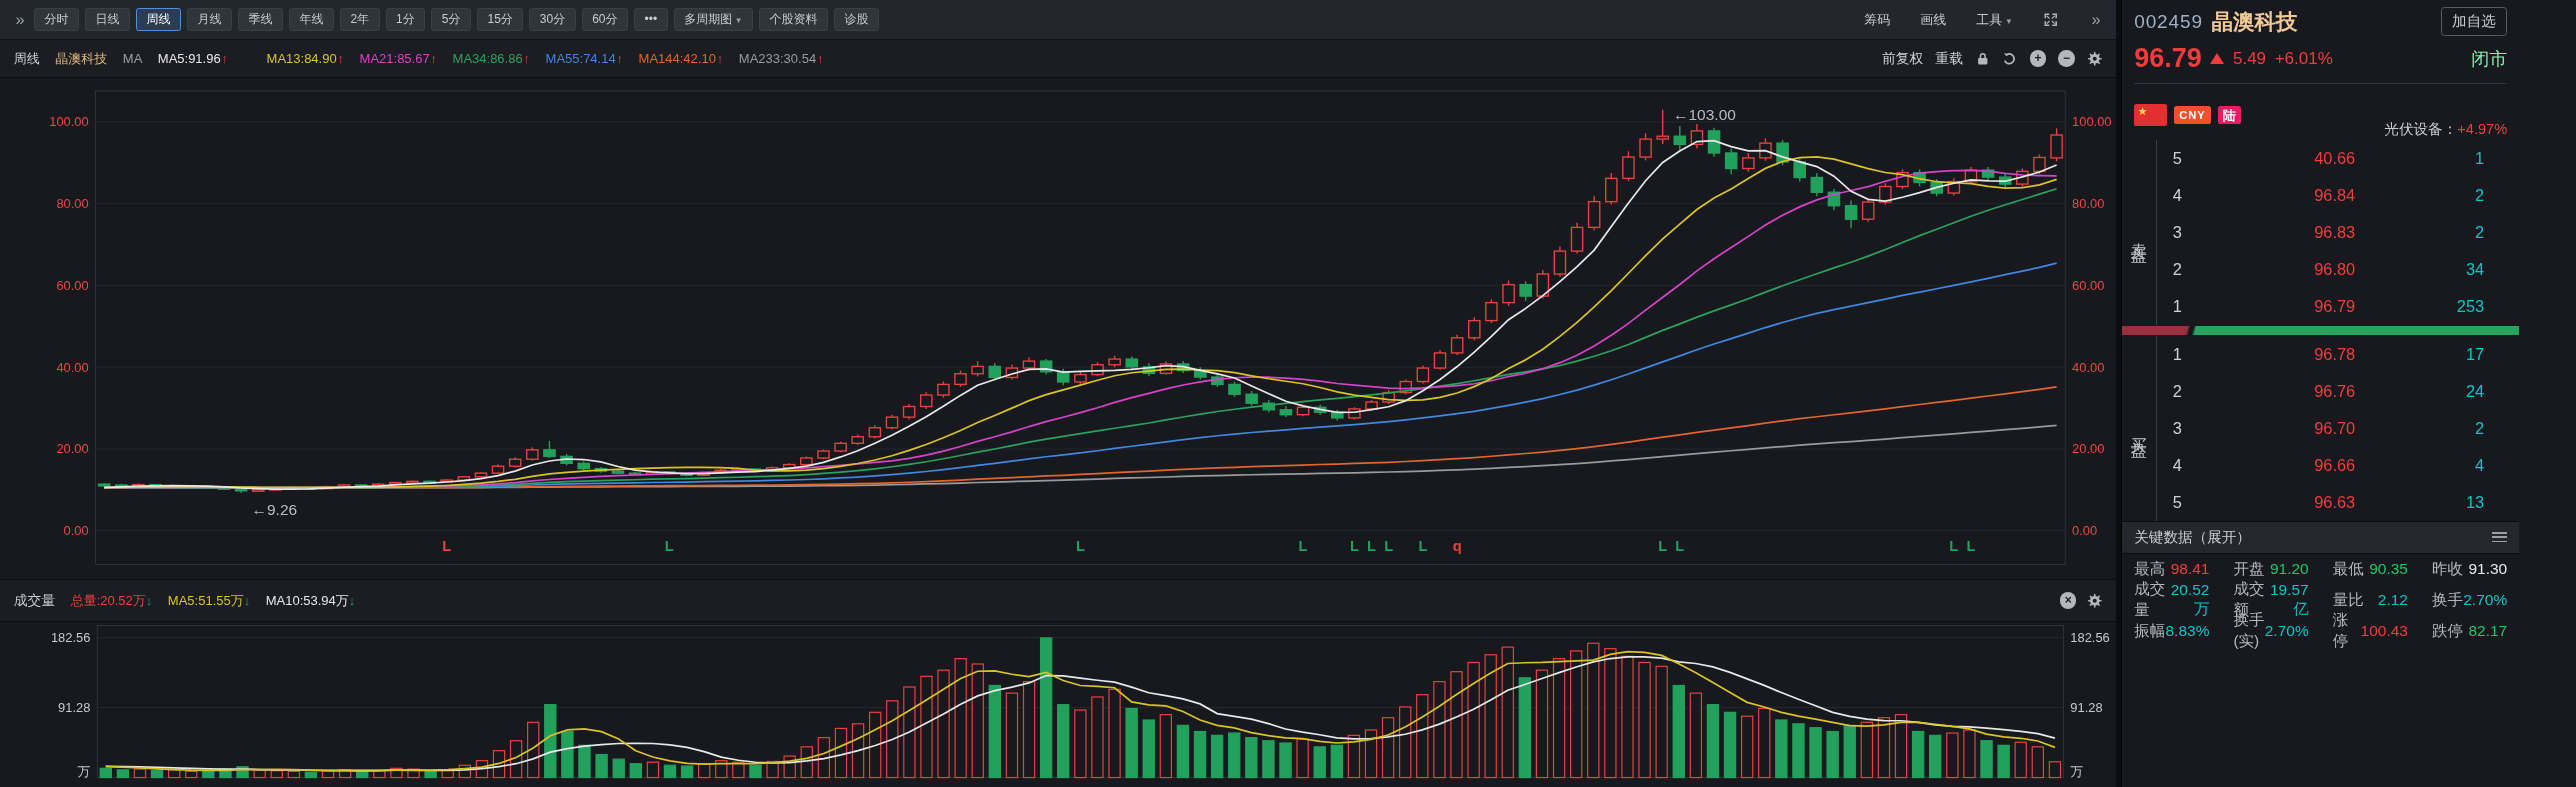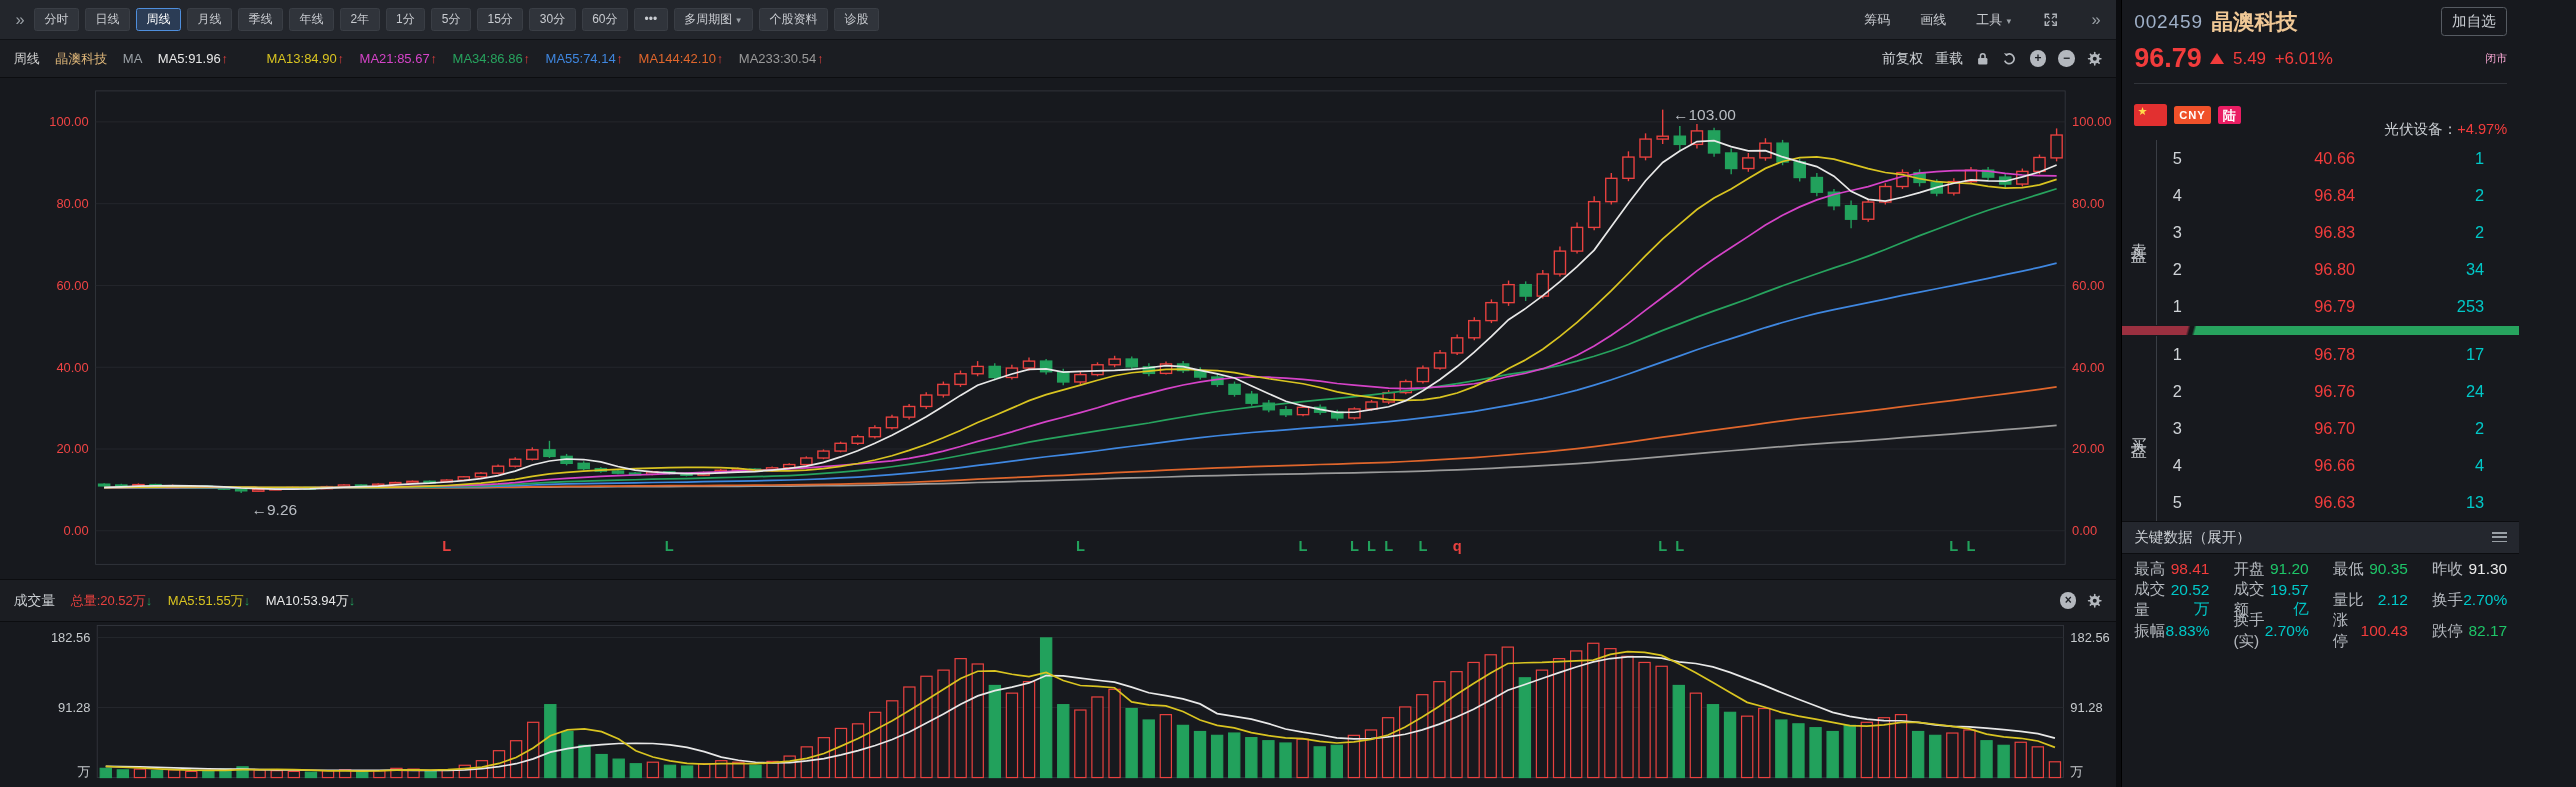--- a/index.html
+++ b/index.html
@@ -42,21 +42,21 @@
   .row1{display:flex;align-items:center;gap:8.6px;}
   .code{font-size:19px;color:#9fb0c8;letter-spacing:0.9px;}
   .sname{font-size:21.5px;color:#f0c896;font-weight:bold;}
   .addw{margin-left:auto;border:0.9px solid #565b62;border-radius:3.4px;color:#c8ccd1;font-size:14.6px;
         padding:4.3px 10.3px;cursor:pointer;background:transparent;}
   .row2{display:flex;align-items:center;gap:8.6px;margin-top:6.9px;padding-bottom:8.6px;border-bottom:0.9px solid #31343a;}
   .bigprice{font-size:27px;font-weight:bold;color:#f23c3c;}
   .tri-up{width:0;height:0;border-left:7.8px solid transparent;border-right:7.8px solid transparent;
           border-bottom:11.2px solid #f23c3c;}
   .chg{font-size:17px;color:#f23c3c;}
-  .mkt{margin-left:auto;font-size:11px;color:#f9a8d4;text-align:right;}
+  .mkt{margin-left:auto;font-size:18px;color:#86efac;text-align:right;}
   .row3{display:flex;align-items:center;gap:6.9px;margin-top:7.8px;padding:0 0 1.7px 0;}
   .flag{width:33px;height:22.4px;background:#e23030;border-radius:2.6px;color:#ffd94a;font-size:11.2px;
         display:flex;align-items:flex-start;justify-content:flex-start;padding:0.9px 0 0 3.4px;box-sizing:border-box;}
   .badge-cny{background:#f0512a;color:#fff;font-size:11.2px;font-weight:bold;border-radius:2.6px;
              padding:3.4px 5.2px;line-height:1;letter-spacing:0.9px;}
   .badge-lu{background:#ea1d63;color:#fff;font-size:13px;font-weight:bold;border-radius:2.6px;
             padding:2.6px 5.2px;line-height:1;}
   .sector{margin-left:auto;font-size:14.6px;color:#c8ccd0;margin-top:28px;}
   .sector b{color:#f23c3c;font-weight:normal;}
   .desc{padding:6px 12px 7.8px 12px;font-size:13.8px;color:#c4c8cc;white-space:nowrap;overflow:hidden;

